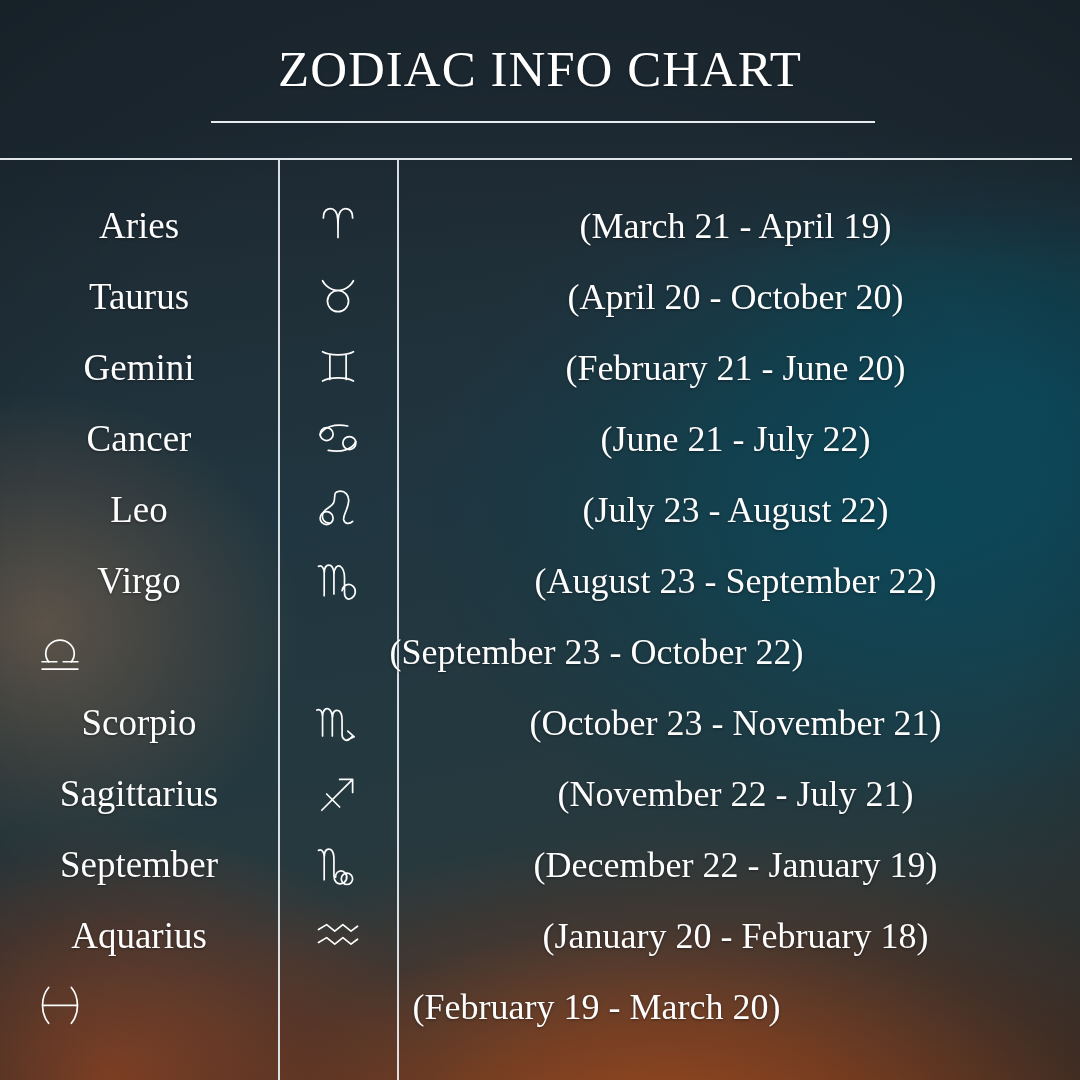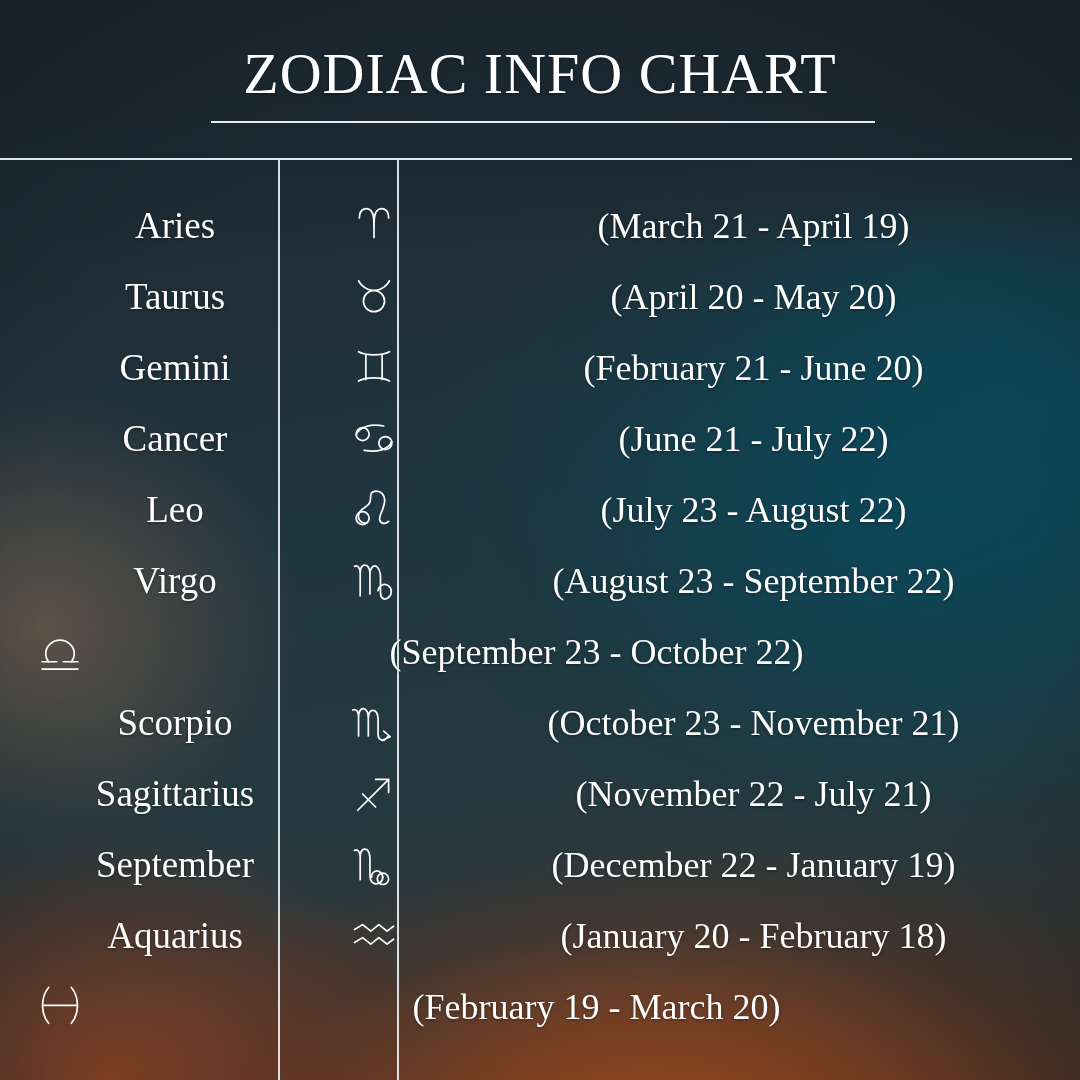--- a/index.html
+++ b/index.html
@@ -55,21 +55,21 @@
     width: 1080px;
     height: 159px;
   }
   .title {
     position: absolute;
     left: 0;
     right: 0;
     top: 40px;
     text-align: center;
     color: #ffffff;
-    font-size: 58px;
+    font-size: 51px;
     letter-spacing: 1px;
     font-weight: 400;
     white-space: nowrap;
     text-shadow: 0 1px 3px rgba(0,0,0,0.35);
   }
   .title-rule {
     position: absolute;
     left: 211px;
     top: 121px;
     width: 664px;
@@ -115,21 +115,20 @@
     height: 71px;
     flex: 0 0 auto;
   }
   .cell-name {
     width: 278px;
     text-align: center;
     color: #fdfdfd;
     font-size: 37px;
     line-height: 1;
     text-shadow: 0 1px 3px rgba(0,0,0,0.4);
-    margin-left: 36px;
   }
   .cell-glyph {
     width: 119px;
     text-align: center;
     color: #fdfdfd;
     font-size: 46px;
     line-height: 1;
     font-family: "DejaVu Sans", sans-serif;
     text-shadow: 0 1px 3px rgba(0,0,0,0.4);
   }
@@ -174,21 +173,21 @@
             <path d="M14 22 C14 10, 24 8, 29 14 C32 18, 32 24, 32 46 M50 22 C50 10, 40 8, 35 14 C32 18, 32 24, 32 46"></path>
           </svg></div>
         <div class="cell-date">(March 21 - April 19)</div>
       </div>
       <div class="row">
         <div class="cell-name">Taurus</div>
         <div class="cell-glyph"><svg viewBox="0 0 64 64" width="52" height="52" fill="none" stroke="#fdfdfd" stroke-width="2.1" stroke-linecap="round" stroke-linejoin="round">
             <path d="M13 12 C13 12, 19 24, 32 24 C45 24, 51 12, 51 12"></path>
             <circle cx="32" cy="37" r="13"></circle>
           </svg></div>
-        <div class="cell-date">(April 20 - May 20)</div>
+        <div class="cell-date">(April 20 - October 20)</div>
       </div>
       <div class="row">
         <div class="cell-name">Gemini</div>
         <div class="cell-glyph"><svg viewBox="0 0 64 64" width="52" height="52" fill="none" stroke="#fdfdfd" stroke-width="2.1" stroke-linecap="round" stroke-linejoin="round">
             <path d="M13 12 C22 17, 42 17, 51 12 M13 48 C22 43, 42 43, 51 48 M22 15 L22 46 M42 15 L42 46"></path>
           </svg></div>
         <div class="cell-date">(February 21 - June 20)</div>
       </div>
       <div class="row">
         <div class="cell-name">Cancer</div>

